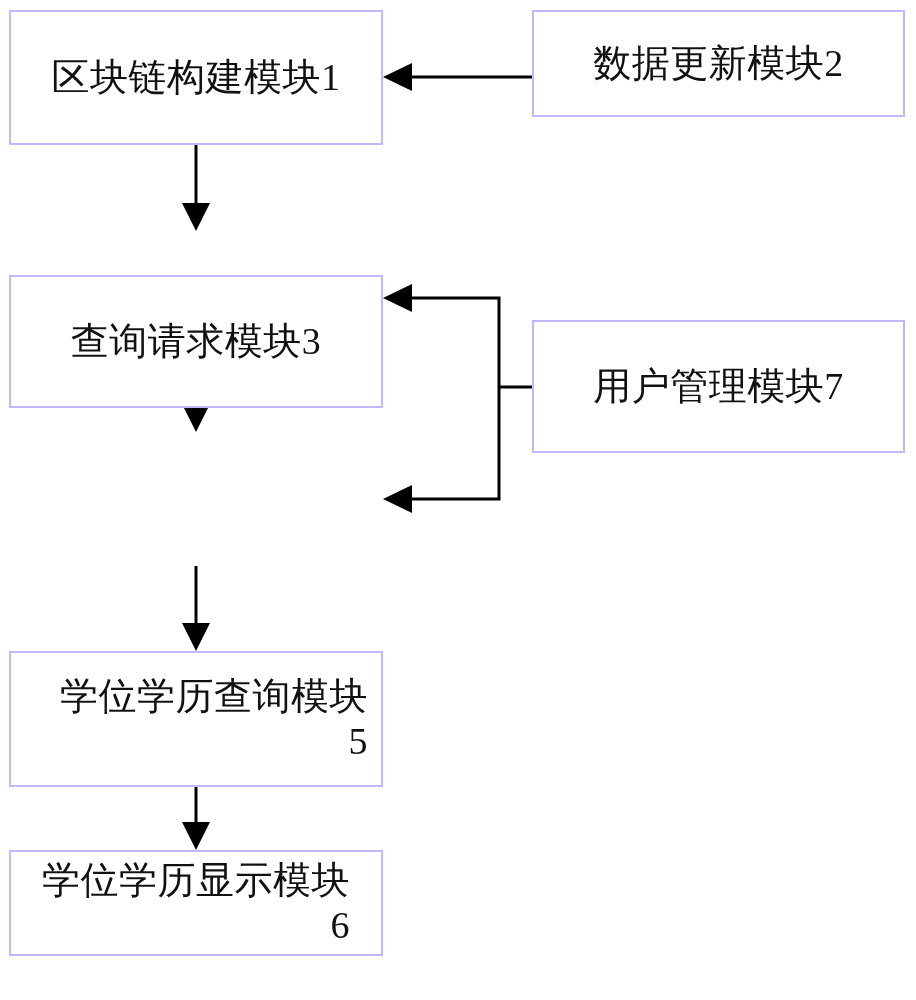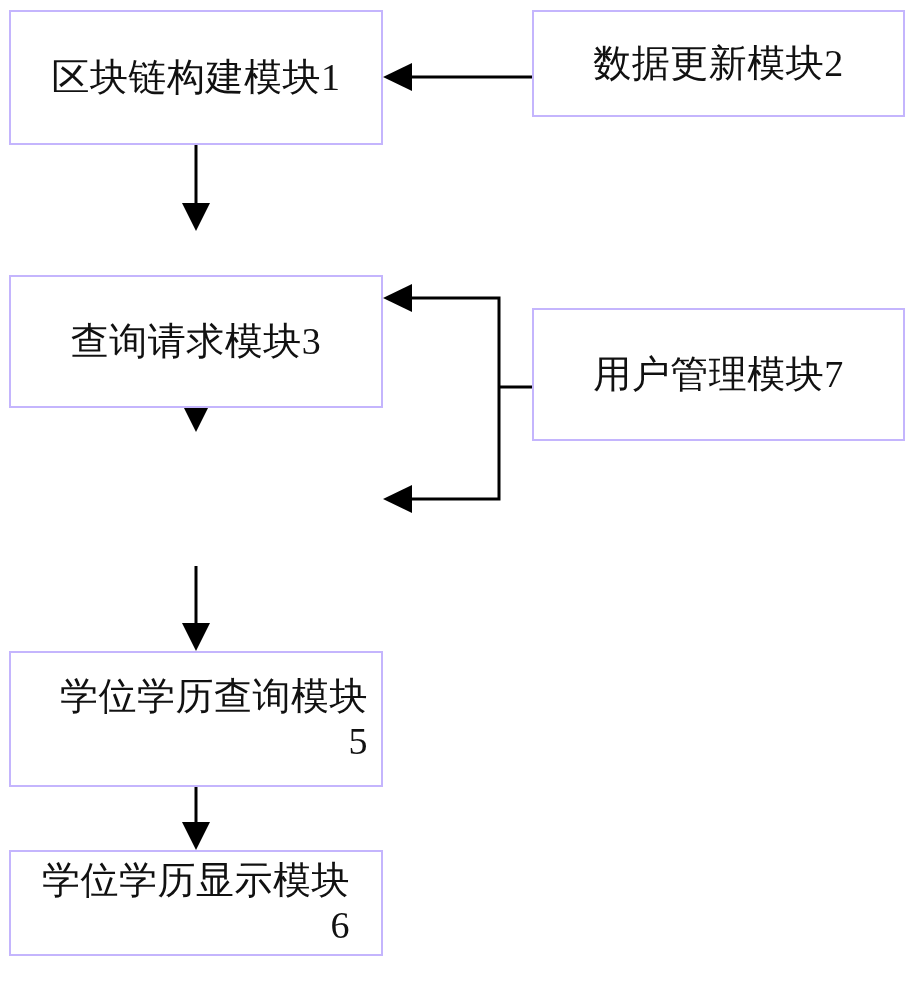--- a/index.html
+++ b/index.html
@@ -111,21 +111,21 @@
   </div>
 
   <div class="node-box" style="left:532px; top:10px; width:373px; height:107px;">
     <span class="node-label">数据更新模块2</span>
   </div>
 
   <div class="node-box" style="left:9px; top:231px; width:374px; height:133px;margin-top:44px;">
     <span class="node-label">查询请求模块3</span>
   </div>
 
-  <div class="node-box" style="left:532px; top:308px; width:373px; height:133px;">
+  <div class="node-box" style="left:532px; top:320px; width:373px; height:133px;">
     <span class="node-label">用户管理模块7</span>
   </div>
 
 
   <div class="node-box" style="left:9px; top:651px; width:374px; height:136px;padding-left:36px;">
     <span class="node-label two-line">学位学历查询模块
 5</span>
   </div>
 
   <div class="node-box" style="left:9px; top:850px; width:374px; height:106px;">

